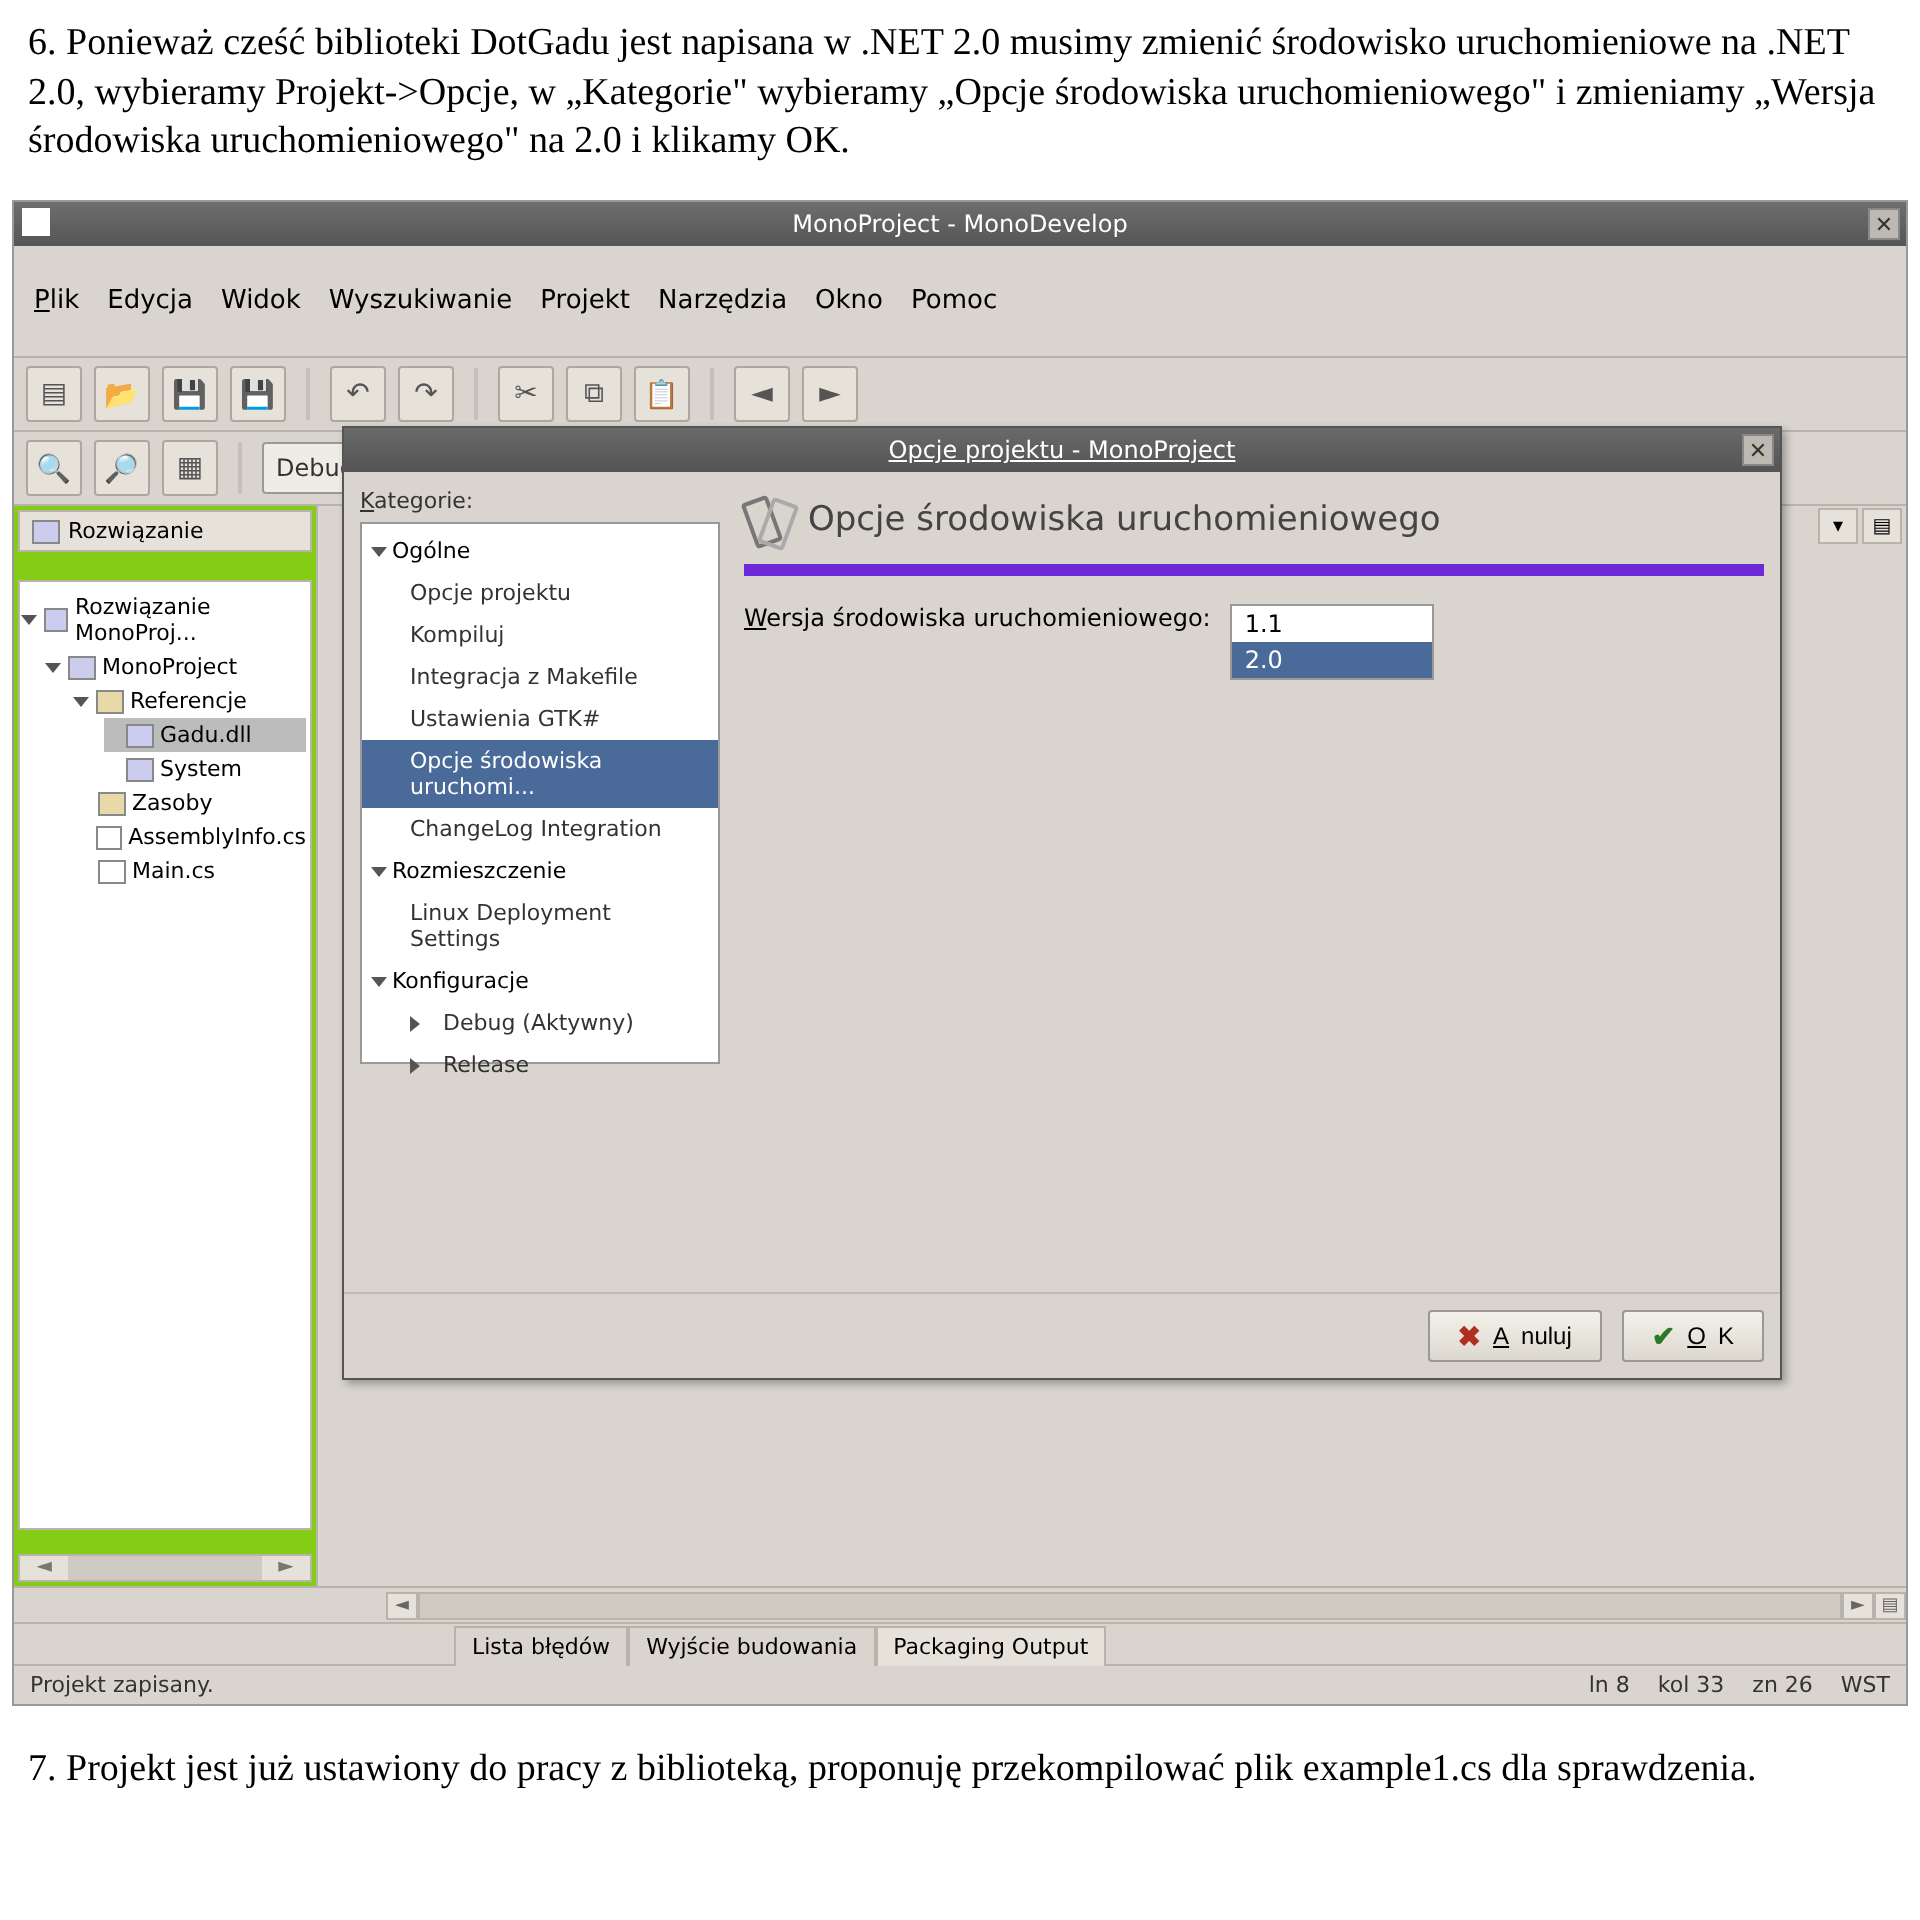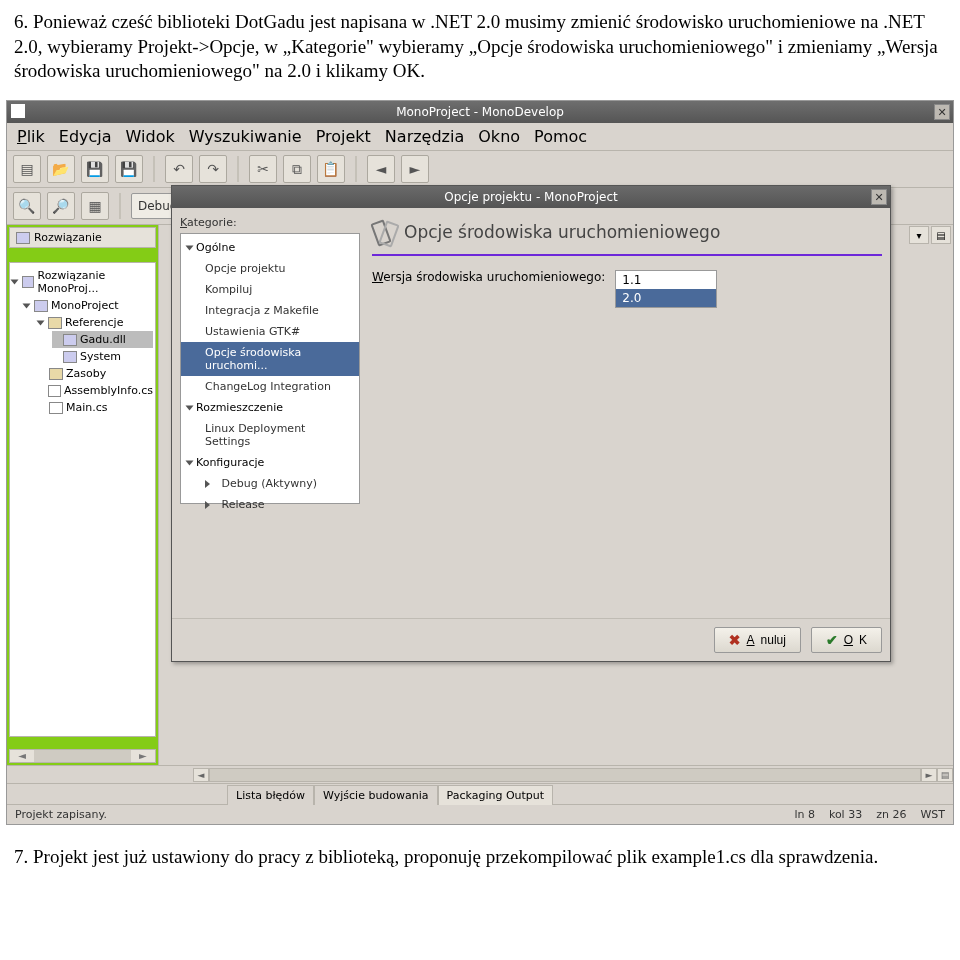--- a/index.html
+++ b/index.html
@@ -2,21 +2,21 @@
 <html><head>
 <meta charset="utf-8">
 <style>
   * { box-sizing: border-box; margin: 0; padding: 0; }
   body { font-family: "DejaVu Sans", Arial, sans-serif; font-size: 13px; background: #fff; color: #000; width: 960px; }
   .doc-text { font-family: "Times New Roman", serif; font-size: 19px; padding: 10px 14px 16px; line-height: 1.3; }
   .app { border: 1px solid #999; background: #d9d4ce; margin: 0 6px; }
   .titlebar { background: linear-gradient(#6e6e6e,#555); color: #fff; display: flex; align-items: center; justify-content: center; height: 22px; position: relative; font-size: 12px; }
   .titlebar .win-icon { position: absolute; left: 4px; top: 3px; width: 14px; height: 14px; background: #fff; }
   .titlebar .win-close { position: absolute; right: 3px; top: 3px; width: 16px; height: 16px; background: #bdb9b2; border: 1px solid #888; display:flex;align-items:center;justify-content:center;font-size:11px; color:#333; }
-  .menubar { display: flex; gap: 14px; padding: 4px 10px; font-size: 16px; border-bottom: 1px solid #b8b4ac; }
+  .menubar { display: flex; gap: 14px; padding: 20px 10px; font-size: 13px; border-bottom: 1px solid #b8b4ac; }
   .menubar span u { text-decoration: underline; }
   .toolbar { display: flex; align-items: center; gap: 6px; padding: 4px 6px; border-bottom: 1px solid #b8b4ac; }
   .tbtn { width: 28px; height: 28px; border: 1px solid #aca89f; background: #e6e2da; display:inline-flex;align-items:center;justify-content:center; border-radius:2px; font-size:14px; color:#555; }
   .tsep { width: 2px; height: 26px; background: #c5c1b8; margin: 0 4px; }
   .combo { height: 26px; border: 1px solid #999; background: #efece5; display:inline-flex; align-items:center; padding: 0 6px; gap:6px; font-size:12px; color:#333; border-radius:2px;}
   .combo::after { content: "▾"; font-size: 10px; color:#555; }
   .main { display: flex; height: 540px; }
   .sidepanel { width: 152px; border-right: 1px solid #b8b4ac; background: #84cc16; display:flex; flex-direction:column; }
   .sidepanel .side-tab { background: #e6e2da; border: 1px solid #b8b4ac; padding: 3px 6px; font-size: 11px; margin: 2px; display:flex; align-items:center; gap:4px;}
   .tree { background: #fff; flex:1; margin: 12px 2px; border: 1px solid #b8b4ac; font-size: 11px; padding: 4px 2px; }
@@ -28,34 +28,34 @@
   .selrow { background:#bcbcbc; }
   .indent1 { margin-left: 12px; }
   .indent2 { margin-left: 26px; }
   .indent3 { margin-left: 40px; }
   .scrollbtn { height:14px; border:1px solid #b8b4ac; background:#e6e2da; margin:0 2px 2px; display:flex; }
   .scrollbtn div { flex:1; text-align:center; font-size:10px; color:#777;}
   .editor { flex:1; background:#d9d4ce; position:relative; }
   .editor-top { height: 22px; display:flex; justify-content:flex-end; padding:1px 2px;}
   .editor-top .eb { width:20px;height:18px;border:1px solid #b8b4ac;background:#e6e2da;margin-left:2px;display:inline-flex;align-items:center;justify-content:center;font-size:10px;}
   .dialog { position:absolute; left:12px; top:-40px; width:720px; background:#d9d4ce; border:1px solid #555; box-shadow: 2px 2px 4px rgba(0,0,0,.3); }
-  .dialog .titlebar { background: linear-gradient(#6a6a6a,#545454); }
+  .dialog .titlebar { background: linear-gradient(#6a6a6a,#545454); text-decoration: underline; }
   .dialog-body { display:flex; padding: 8px; gap: 12px; height: 410px; }
   .cat-panel { width: 180px; }
   .cat-panel .lbl, .opt-panel .lbl { font-size:11px; color:#333; margin-bottom:4px;}
   .cat-panel .lbl u, .opt-panel .lbl u { text-decoration: underline;}
   .cat-list { border:1px solid #999; background:#fff; height: 271px; font-size:11px; padding: 3px 0;}
   .cat-row { padding: 4px 6px; display:flex; align-items:center; gap:4px;}
   .cat-row.sec { font-weight:normal; padding-left: 6px;}
   .cat-row.child { padding-left: 24px; color:#333; }
   .cat-row.sel { background:#4a6a9a; color:#fff; }
   .tri2 { display:inline-block; width:0;height:0;border-left:5px solid #555;border-top:4px solid transparent;border-bottom:4px solid transparent; transform: rotate(90deg);}
   .tri3 { display:inline-block; width:0;height:0;border-left:5px solid #555;border-top:4px solid transparent;border-bottom:4px solid transparent;}
   .opt-panel { flex:1; }
-  .opt-title { font-size:17px; color:#444; display:flex; align-items:center; gap:8px; border-bottom:2px solid #6d28d9; padding: 4px 0 10px; margin-bottom: 14px;}
+  .opt-title { font-size:17px; color:#444; display:flex; align-items:center; gap:8px; border-bottom:6px solid #6d28d9; padding: 4px 0 10px; margin-bottom: 14px;}
   .opt-title .oicon { width:24px;height:24px; position:relative;}
   .opt-title .oicon::before { content:""; position:absolute; width:10px;height:20px;border:2px solid #777;border-radius:2px; left:2px; top:1px; transform:rotate(-20deg);}
   .opt-title .oicon::after { content:""; position:absolute; width:10px;height:20px;border:2px solid #aaa;border-radius:2px; left:10px; top:2px; transform:rotate(20deg);}
   .opt-row { display:flex; align-items:flex-start; gap: 10px; font-size:12px;}
   .ver-list { border:1px solid #999; background:#fff; width: 102px;}
   .ver-list div { padding: 2px 6px; font-size:12px;}
   .ver-list .vsel { background:#4a6a9a; color:#fff;}
   .dialog-btns { display:flex; justify-content:flex-end; gap:10px; padding: 8px; border-top: 1px solid #c0bcb4;}
   .dbtn { border:1px solid #999; background:linear-gradient(#f4f1ea,#dcd8cf); padding:4px 14px; font-size:12px; display:inline-flex; align-items:center; gap:6px; border-radius:2px;}
   .xicon { color:#b03020; font-weight:bold; font-size:14px;}

